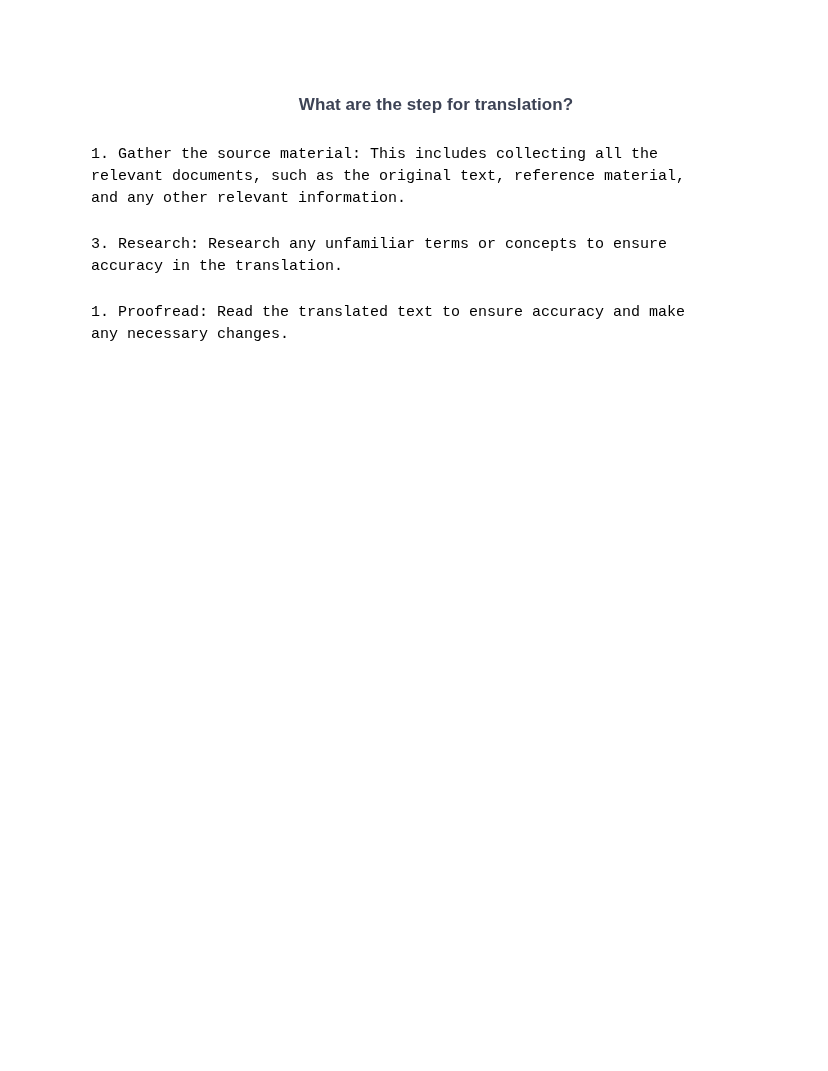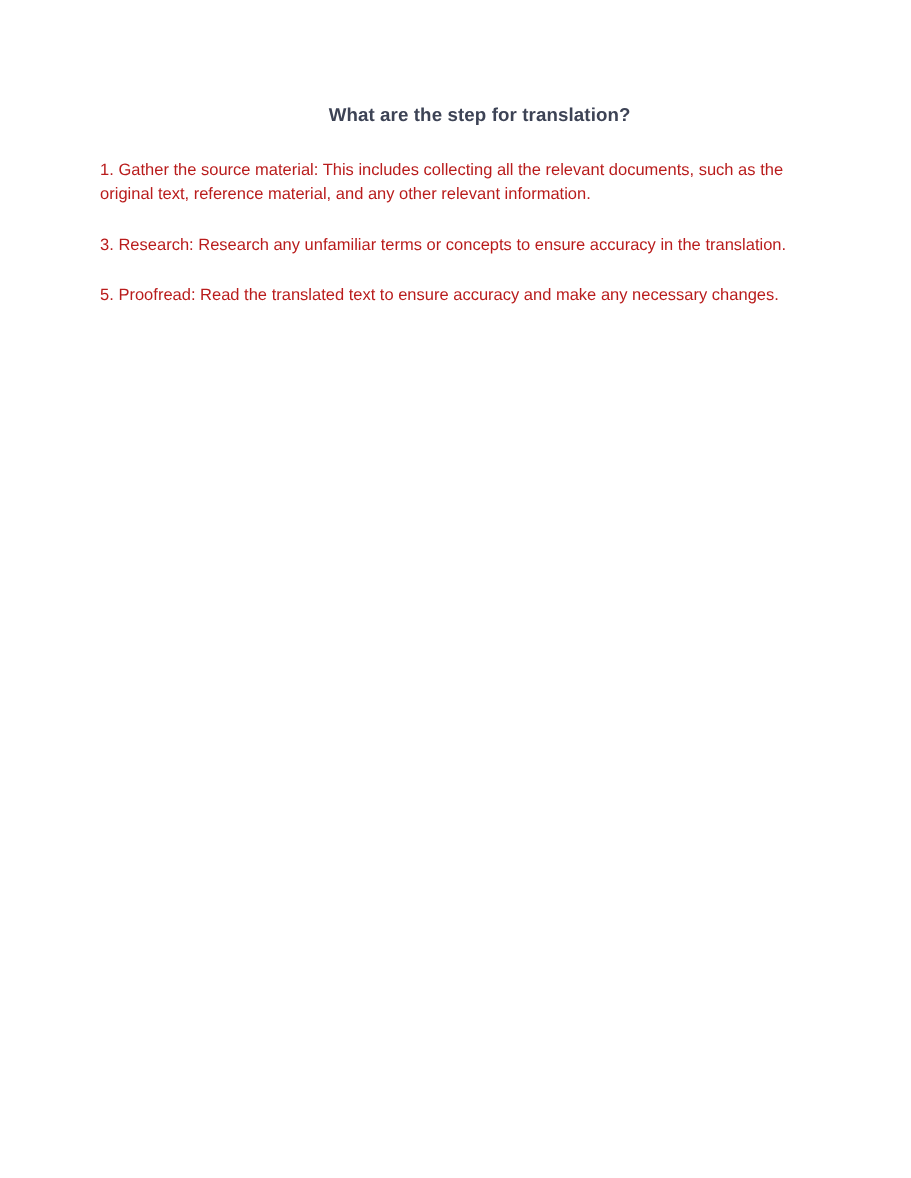--- a/index.html
+++ b/index.html
@@ -27,34 +27,35 @@
     font-weight: bold;
     line-height: 20px;
     color: #3d4355;
     text-align: center;
     margin: 0 0 29px 0;
     letter-spacing: 0.1px;
   }
   .step {
     font-size: 15px;
     line-height: 22px;
-    color: #b91c1c;
+    color: #000000;
     max-width: 630px;
     margin: 0 0 24px 0;
+    font-family: Liberation Mono, monospace;
   }
 </style>
 </head>
 <body>
 
 <div class="page">
   <div class="content">
     <h1 class="doc-title">What are the step for translation?</h1>
 
     <p class="step">1. Gather the source material: This includes collecting all the relevant documents, such as the original text, reference material, and any other relevant information.</p>
 
 
     <p class="step">3. Research: Research any unfamiliar terms or concepts to ensure accuracy in the translation.</p>
 
 
-    <p class="step">5. Proofread: Read the translated text to ensure accuracy and make any necessary changes.</p>
+    <p class="step">1. Proofread: Read the translated text to ensure accuracy and make any necessary changes.</p>
 
   </div>
 </div>
 
 </body></html>

